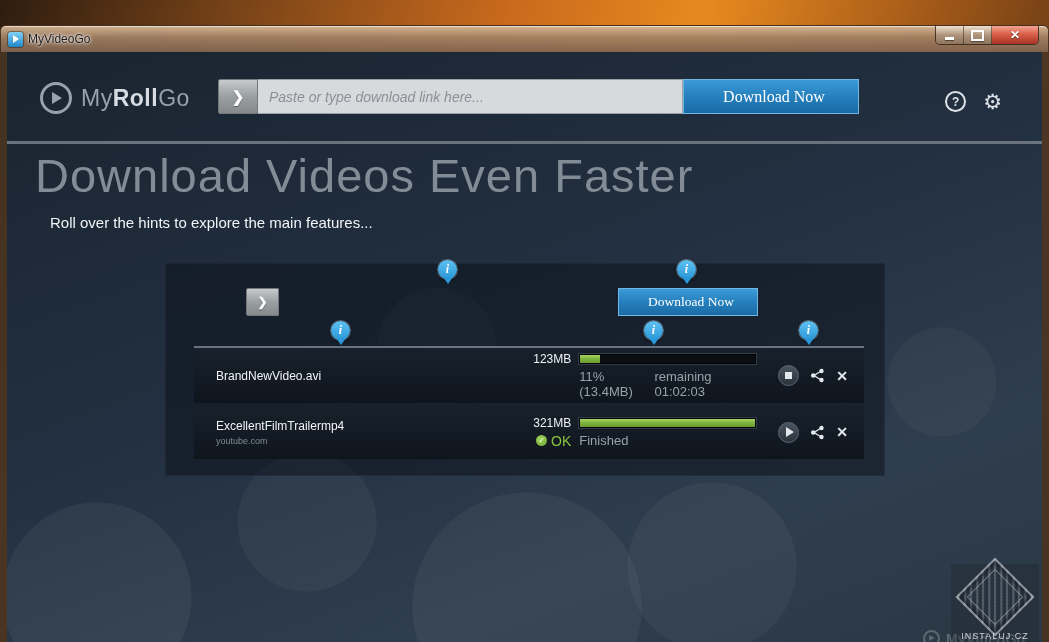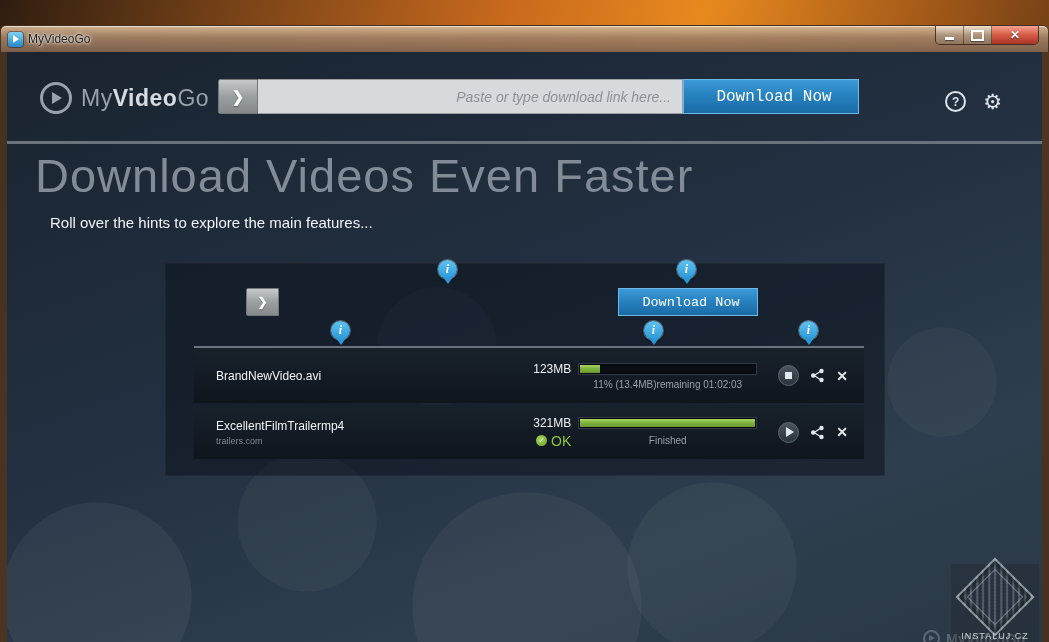--- a/index.html
+++ b/index.html
@@ -52,23 +52,23 @@
   .logo-icon::after{content:"";position:absolute;left:9px;top:7px;
     border-left:10px solid #98a2ac;border-top:6px solid transparent;border-bottom:6px solid transparent;}
   .logo-text{font-size:23px;color:#98a2ac;letter-spacing:.5px;}
   .logo-text .bold{color:#d6dce1;font-weight:bold;}
   .url-bar{position:absolute;left:211px;top:27px;height:35px;display:flex;align-items:stretch;}
   .arrow-btn{width:40px;border:1px solid #74787b;border-radius:2px 0 0 2px;cursor:pointer;
     background:linear-gradient(180deg,#c6cacd,#9a9fa2 50%,#85898c);
     color:#fdfdfd;font-size:15px;font-weight:bold;display:flex;align-items:center;justify-content:center;
     text-shadow:0 1px 1px rgba(0,0,0,.4);}
   .main-input{width:425px;box-sizing:border-box;background:#d7dadc;border:1px solid #9aa0a4;border-left:none;
-    padding:16px 11px;font-size:14px;color:#0f766e;font-family:"Liberation Sans",sans-serif;outline:none;text-align:right;}
+    padding:16px 11px;font-size:14px;color:#0f766e;font-family:"Liberation Sans",sans-serif;outline:none;}
   .main-input::placeholder{color:#8b9197;font-style:italic;}
-  .dl-btn{border:1px solid #6fb8e4;cursor:pointer;color:#fff;font-family:Liberation Mono, monospace;
+  .dl-btn{border:1px solid #6fb8e4;cursor:pointer;color:#fff;font-family:Liberation Serif, serif;
     background:linear-gradient(180deg,#3d9ad8,#2580bd 50%,#1a6ba5);padding-left:12px;}
   .dl-btn.large{width:176px;font-size:16px;}
   .header-icons{position:absolute;right:40px;top:39px;display:flex;gap:17px;align-items:center;}
   .help-icon{width:17px;height:17px;border:2px solid #dde3e8;border-radius:50%;color:#dde3e8;
     font-size:12px;font-weight:bold;display:flex;align-items:center;justify-content:center;cursor:pointer;}
   .gear-icon{font-size:21px;color:#dde3e8;cursor:pointer;line-height:1;}
   .divider{position:absolute;left:0;right:0;top:89px;height:3px;background:#68737e;}
   
   .hero-title{position:absolute;left:28px;top:96px;margin:0;font-size:47px;font-weight:300;
     color:#828c96;letter-spacing:1px;white-space:nowrap;}
@@ -103,21 +103,21 @@
   .progress-area{display:grid;grid-template-columns:62px 177px;grid-template-rows:auto auto;
     column-gap:8px;row-gap:3px;align-items:center;margin-right:22px;}
   .file-size{grid-column:1;grid-row:1;justify-self:end;font-size:12px;color:#eef1f4;}
   .ok-badge{grid-column:1;grid-row:2;justify-self:end;display:flex;align-items:center;gap:4px;}
   .check-icon{width:11px;height:11px;border-radius:50%;background:radial-gradient(circle at 40% 35%,#9ed45a,#6fa52f);
     color:#fff;font-size:8px;display:flex;align-items:center;justify-content:center;}
   .ok-label{font-size:14px;font-weight:normal;color:#8bc53f;}
   .bar{grid-column:2;grid-row:1;width:177px;height:10px;box-sizing:border-box;background:#0a0e13;
     border:1px solid #01030a;box-shadow:0 0 0 1px #333c46;}
   .bar-fill{height:100%;background:linear-gradient(180deg,#a9d564,#7db13b 50%,#699a2f);}
-  .bar-labels{grid-column:2;grid-row:2;display:flex;justify-content:center;font-size:10px;color:#99a1a9;}
+  .bar-labels{grid-column:2;grid-row:2;display:flex;justify-content:flex-start;font-size:13px;color:#99a1a9;}
   .controls{display:flex;align-items:center;gap:11px;}
   .ctl{background:none;border:none;padding:0;margin:0;cursor:pointer;display:flex;align-items:center;justify-content:center;}
   .media-btn{width:21px;height:21px;border-radius:50%;border:1px solid #5d6873;
     background:linear-gradient(180deg,#4a555f,#2b333c);}
   .stop-sq{display:block;width:7px;height:7px;background:#e2e8ed;}
   .play-tri{display:block;width:0;height:0;border-left:8px solid #e2e8ed;
     border-top:5px solid transparent;border-bottom:5px solid transparent;margin-left:2px;}
   .xbtn{color:#e3e8ec;font-size:14px;font-weight:bold;}
   
   .watermark{position:absolute;left:916px;top:578px;display:flex;align-items:center;gap:6px;opacity:.28;}
@@ -151,21 +151,21 @@
       <button class="win-btn close">
           <span class="glyph-close">✕</span>
         </button>
     </div>
   </div>
   <div class="frame">
     <div class="client">
 
       <div class="logo">
         <span class="logo-icon"></span>
-        <span class="logo-text"><span>My</span><span class="bold">Video</span><span>Go</span></span>
+        <span class="logo-text"><span>My</span><span class="bold">Roll</span><span>Go</span></span>
       </div>
       <div class="url-bar">
         <button class="arrow-btn">
             <span>❯</span>
           </button>
         <input class="main-input" type="text" placeholder="Paste or type download link here..." style="">
         <button class="dl-btn large">Download Now</button>
       </div>
       <div class="header-icons">
         <span class="help-icon">?</span>
@@ -219,21 +219,21 @@
               </button>
               <button class="ctl xbtn">
                   <span>✕</span>
                 </button>
             </div>
           </div>
 
           <div class="dl-row">
             <div class="file-info">
               <div class="file-name">ExcellentFilmTrailermp4</div>
-              <div class="file-source">trailers.com</div>
+              <div class="file-source">youtube.com</div>
             </div>
             <div class="progress-area">
               <span class="file-size">321MB</span>
               <span class="ok-badge">
                 <span class="check-icon">✓</span>
                 <span class="ok-label">OK</span>
               </span>
               <div class="bar">
                   <div class="bar-fill" style="width: 100%;"></div>
                 </div>

